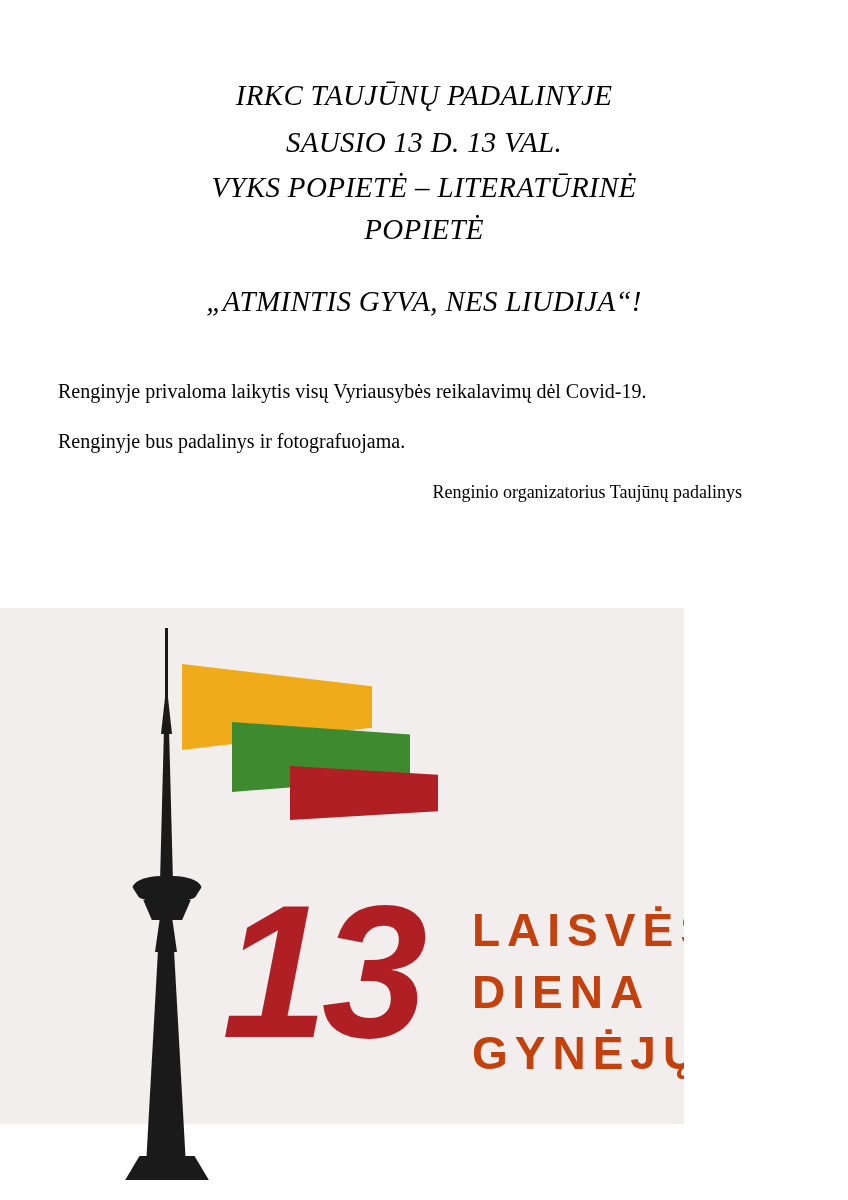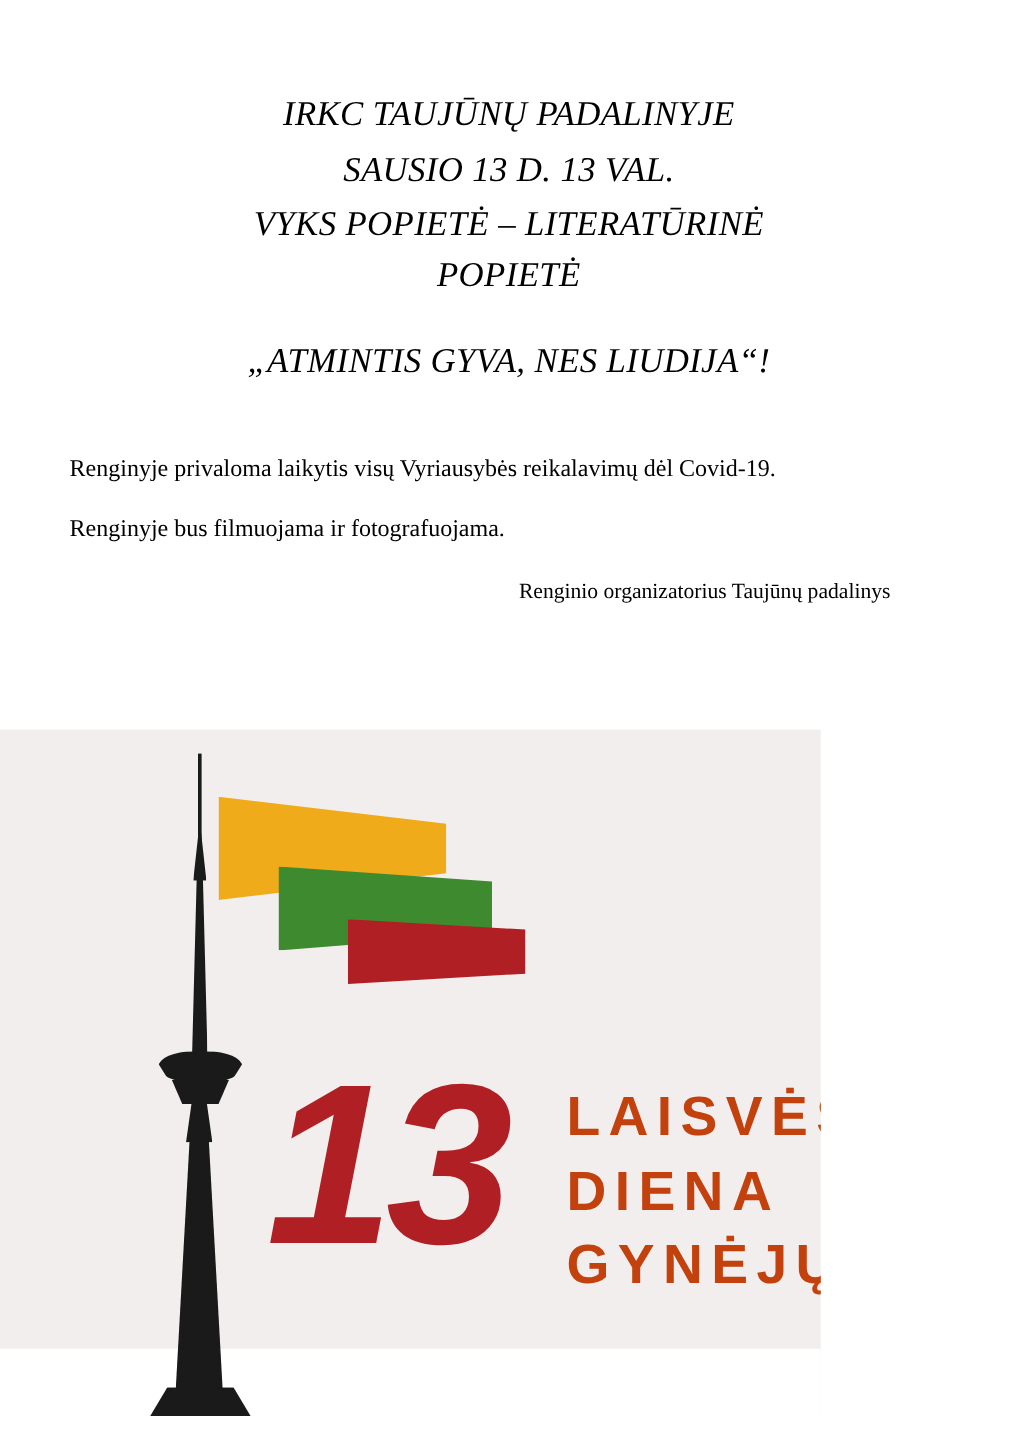--- a/index.html
+++ b/index.html
@@ -227,21 +227,21 @@
 <div class="poster-head">
   <div class="headline-line l1">IRKC TAUJŪNŲ PADALINYJE</div>
   <div class="headline-line l2">SAUSIO 13 D. 13 VAL.</div>
   <div class="headline-line l3">VYKS POPIETĖ – LITERATŪRINĖ</div>
   <div class="headline-line l4">POPIETĖ</div>
   <div class="headline-line l5 wrap">„ATMINTIS GYVA, NES LIUDIJA“!</div>
 </div>
 
 <div class="poster-body">
   <p class="body-par">Renginyje privaloma laikytis visų Vyriausybės reikalavimų dėl Covid-19.</p>
-  <p class="body-par">Renginyje bus filmuojama ir fotografuojama.</p>
+  <p class="body-par">Renginyje bus padalinys ir fotografuojama.</p>
   <div class="organizer">Renginio organizatorius Taujūnų padalinys</div>
 </div>
 
 <div class="emblem-area">
   <div class="emblem-floor"></div>
 
   <div class="tower-wrap">
     <div class="tower-spire"></div>
     <div class="tower-antenna"></div>
     <div class="tower-upper"></div>

